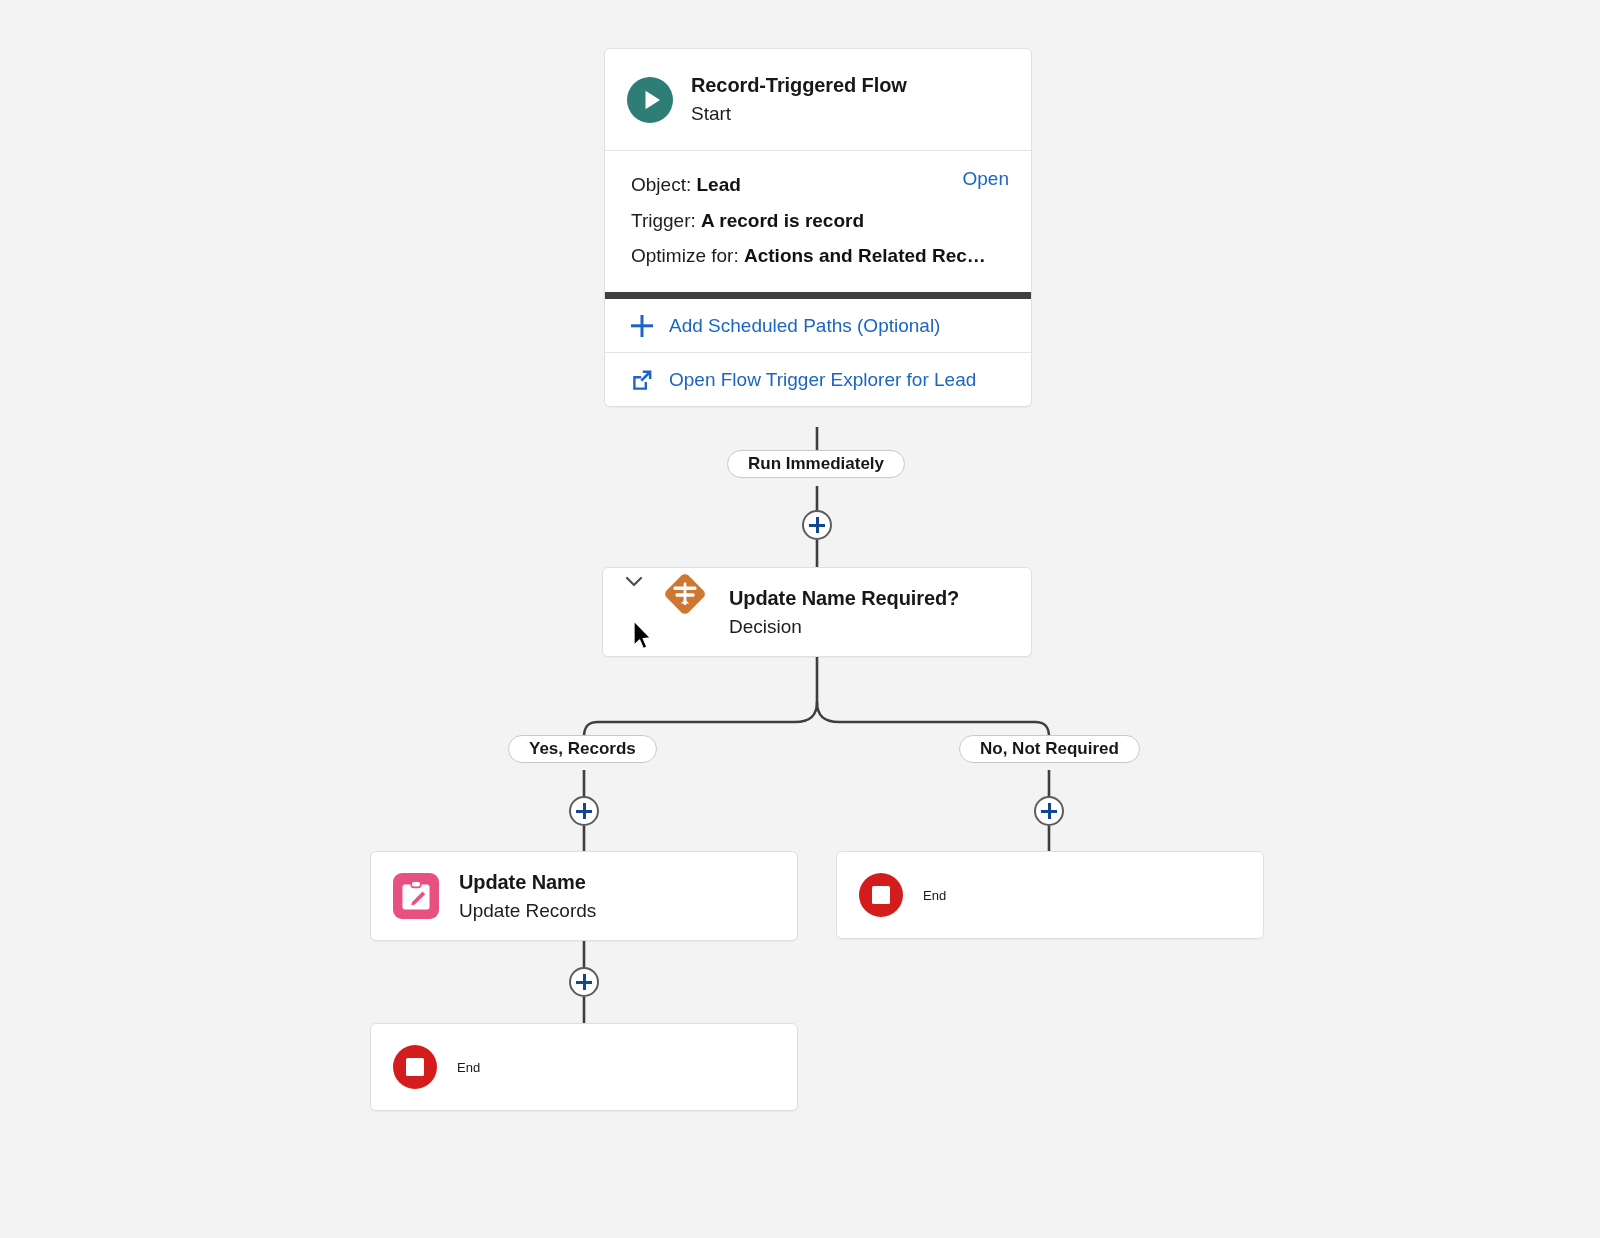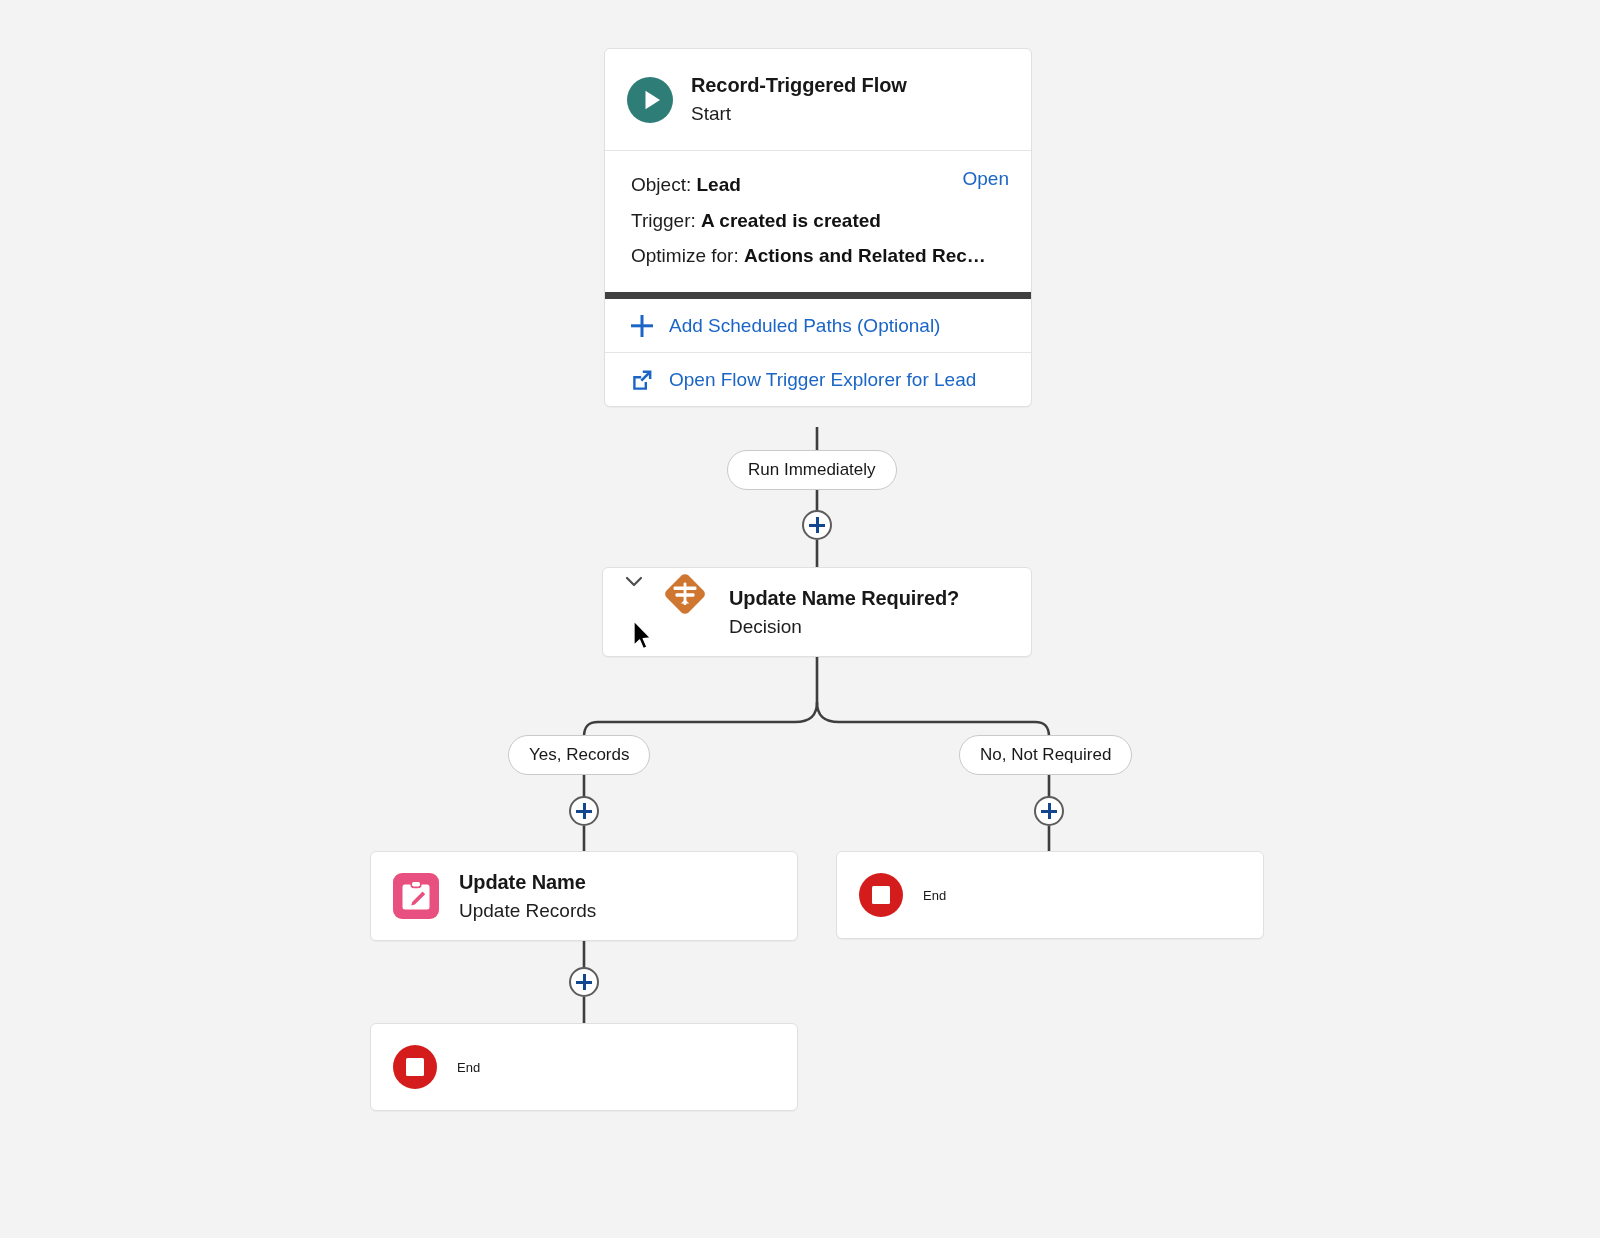--- a/index.html
+++ b/index.html
@@ -169,27 +169,27 @@
     font-weight: normal;
     color: #181818;
   }
 
   
   .pill {
     position: absolute;
     background: #ffffff;
     border: 1px solid #c9c9c9;
     border-radius: 22px;
-    height: 40px;
+    height: 28px;
     display: flex;
     align-items: center;
     justify-content: center;
     padding: 0 20px;
     font-size: 17px;
-    font-weight: normal;
+    font-weight: bold;
     color: #181818;
     white-space: nowrap;
     z-index: 4;
     box-sizing: border-box;
   }
   #pill-run     { left: 727px; top: 450px; }
   #pill-yes     { left: 508px; top: 735px; }
   #pill-no      { left: 959px; top: 735px; }
 
   
@@ -274,21 +274,21 @@
       </span>
     </div>
 
     <div class="start-details">
       <div class="detail-row">
         <span>Object:</span>
         <b>Lead</b>
       </div>
       <div class="detail-row">
         <span>Trigger:</span>
-        <b>A created is created</b>
+        <b>A record is record</b>
       </div>
       <div class="detail-row">
         <span>Optimize for:</span>
         <b>Actions and Related Rec…</b>
       </div>
       <span class="edit-link">Open</span>
     </div>
 
     <div class="action-row">
       <span class="a-icon">

